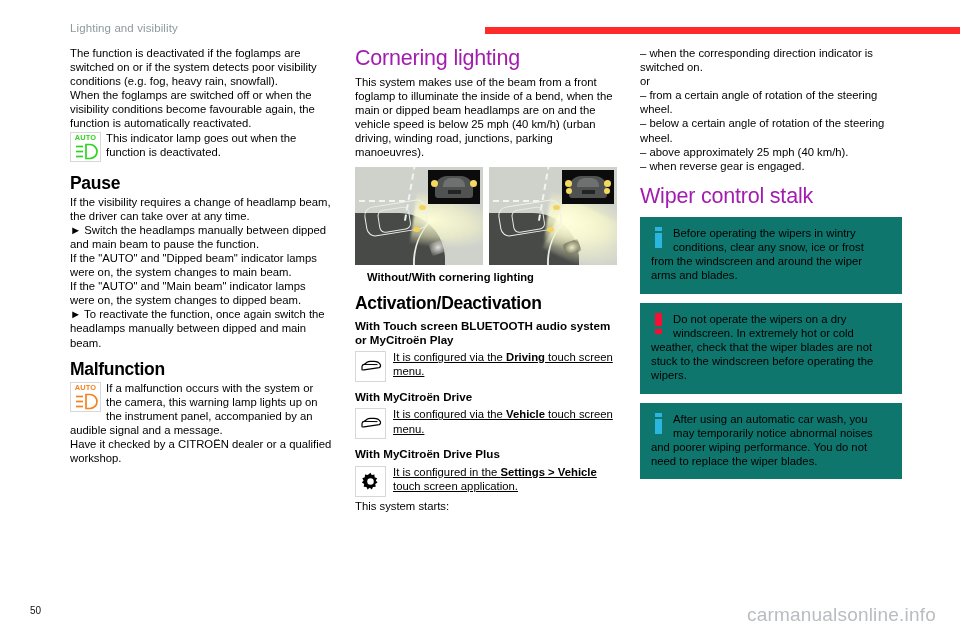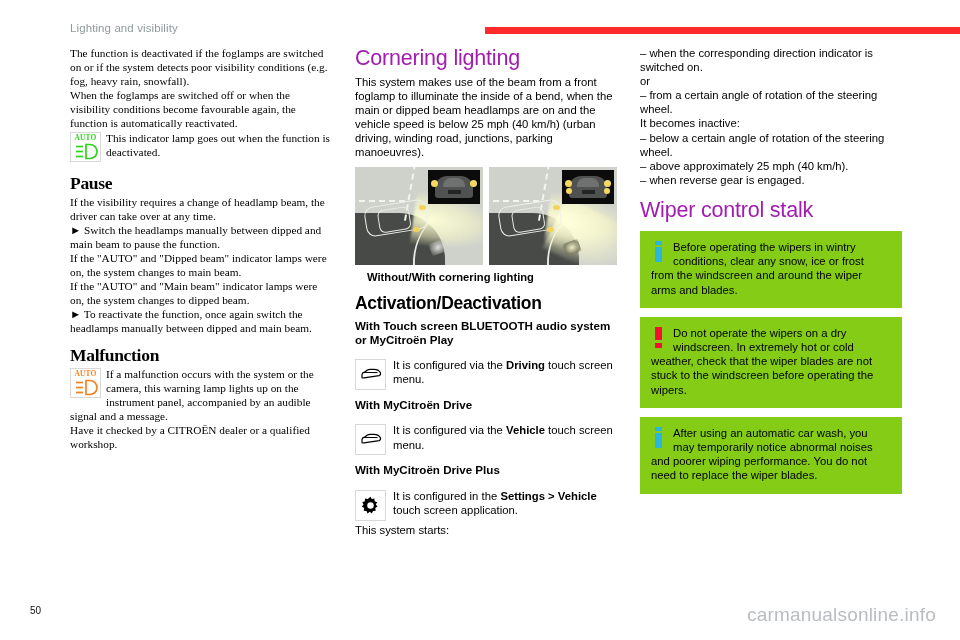--- a/index.html
+++ b/index.html
@@ -20,21 +20,21 @@
     font-size: 11.5px; color: #8e9a9c; letter-spacing: .1px;
   }
   #header-rule {
     position: absolute; left: 485px; top: 27px;
     width: 475px; height: 7px; background: #ff2a2a;
   }
 
   
   #page { position: absolute; top: 46px; left: 0; width: 960px; height: 550px; }
   .col { position: absolute; top: 0; }
-  #col-left  { left: 70px;  width: 262px; font-family: Liberation Serif, serif; }
+  #col-left  { left: 70px;  width: 262px; }
   #col-mid   { left: 355px; width: 262px; }
   #col-right { left: 640px; width: 262px; }
 
   
   p, .para {
     margin: 0;
     font-size: 11.3px;
     line-height: 14.1px;
     color: #000;
     text-align: left;
@@ -84,21 +84,21 @@
     position: absolute; top: 1px; left: 0; width: 100%;
     text-align: center;
     font-size: 7.4px; font-weight: bold; letter-spacing: .2px;
     line-height: 8px;
   }
   .lamp-sym { position: absolute; top: 10px; left: 4px; }
   .lamp-green .lamp-auto { color: #2fd41e; }
   .lamp-orange .lamp-auto { color: #f58220; }
 
   
-  .menu-row { position: relative; min-height: 34px; margin: 11px 0 0 0; }
+  .menu-row { position: relative; min-height: 34px; margin: 3px 0 0 0; text-decoration: underline; }
   .menu-icon {
     float: left;
     width: 31px; height: 31px;
     border: 1px solid #d7d7d7;
     background: #fff;
     margin: 1px 7px 2px 0;
     display: flex; align-items: center; justify-content: center;
   }
   .menu-text { overflow: hidden; font-size: 11.3px; line-height: 14.1px; }
 
@@ -203,21 +203,21 @@
   }
   .inset .hl-l { left: 3px; }
   .inset .hl-r { right: 3px; }
   .inset .hl2 {
     position: absolute; width: 6px; height: 6px; border-radius: 50%;
     background: #f5d95e; top: 18px;
   }
 
   
   .note-box {
-    background: #84cc16;
+    background: #0f766e;
     padding: 9px 28px 11px 11px;
     margin: 9px 0 0 0;
     font-size: 11.3px;
     line-height: 14.2px;
   }
   .note-box .note-icon {
     float: left;
     width: 13px; height: 22px;
     margin: 1px 7px 0 2px;
     position: relative;
@@ -396,21 +396,20 @@
     </div>
 
     <p class="para">This system starts:</p>
   </div>
 
   <div class="col" id="col-right">
 
     <p class="para">–  when the corresponding direction indicator is switched on.</p>
     <p class="para">or</p>
     <p class="para">–  from a certain angle of rotation of the steering wheel.</p>
-    <p class="para">It becomes inactive:</p>
     <p class="para">–  below a certain angle of rotation of the steering wheel.</p>
     <p class="para">–  above approximately 25 mph (40 km/h).</p>
     <p class="para">–  when reverse gear is engaged.</p>
 
     <h1 class="h1" style="margin-top:11px;">Wiper control stalk</h1>
 
     <div class="note-box">
       <div class="note-icon">
         <div class="icon-info-dot"></div>
         <div class="icon-info-bar"></div>

